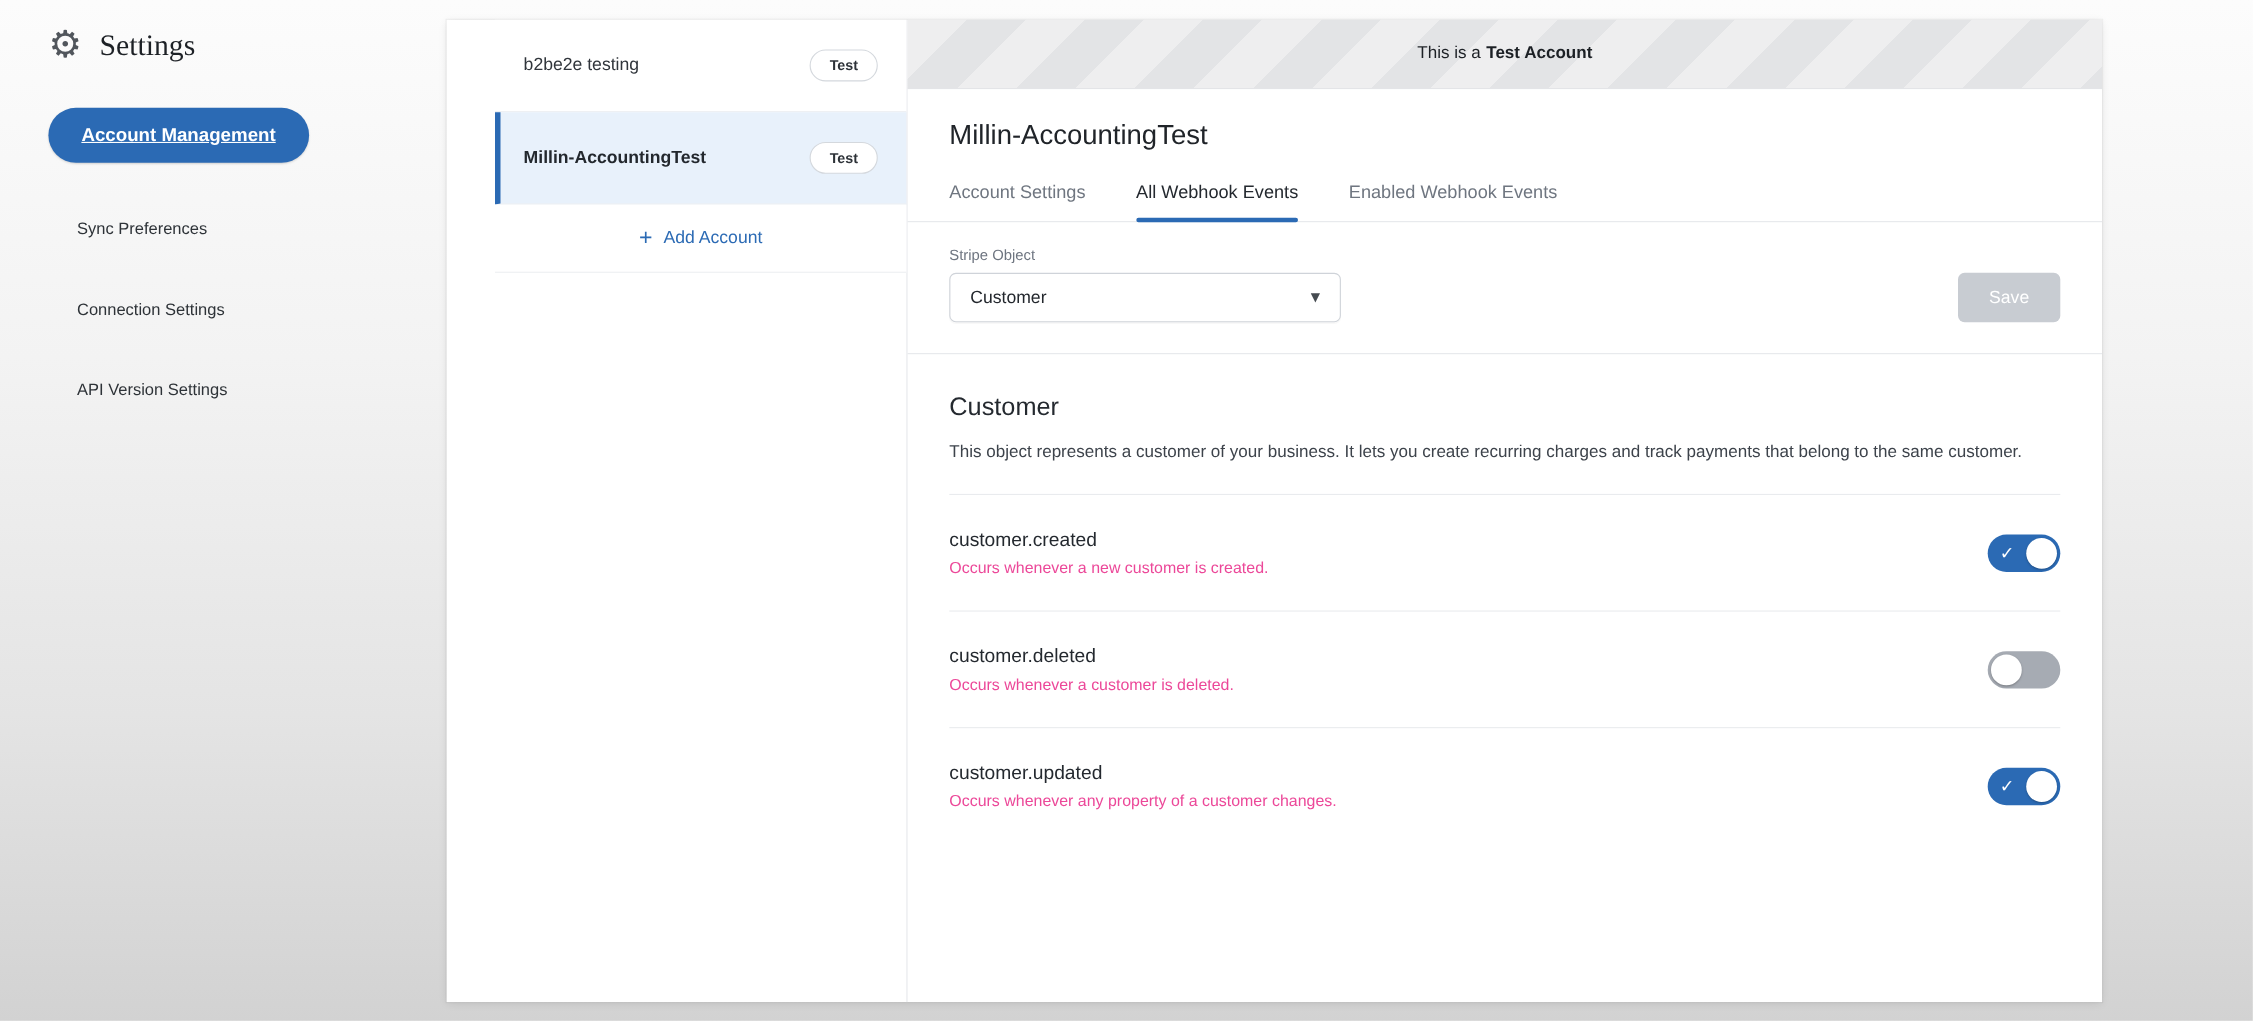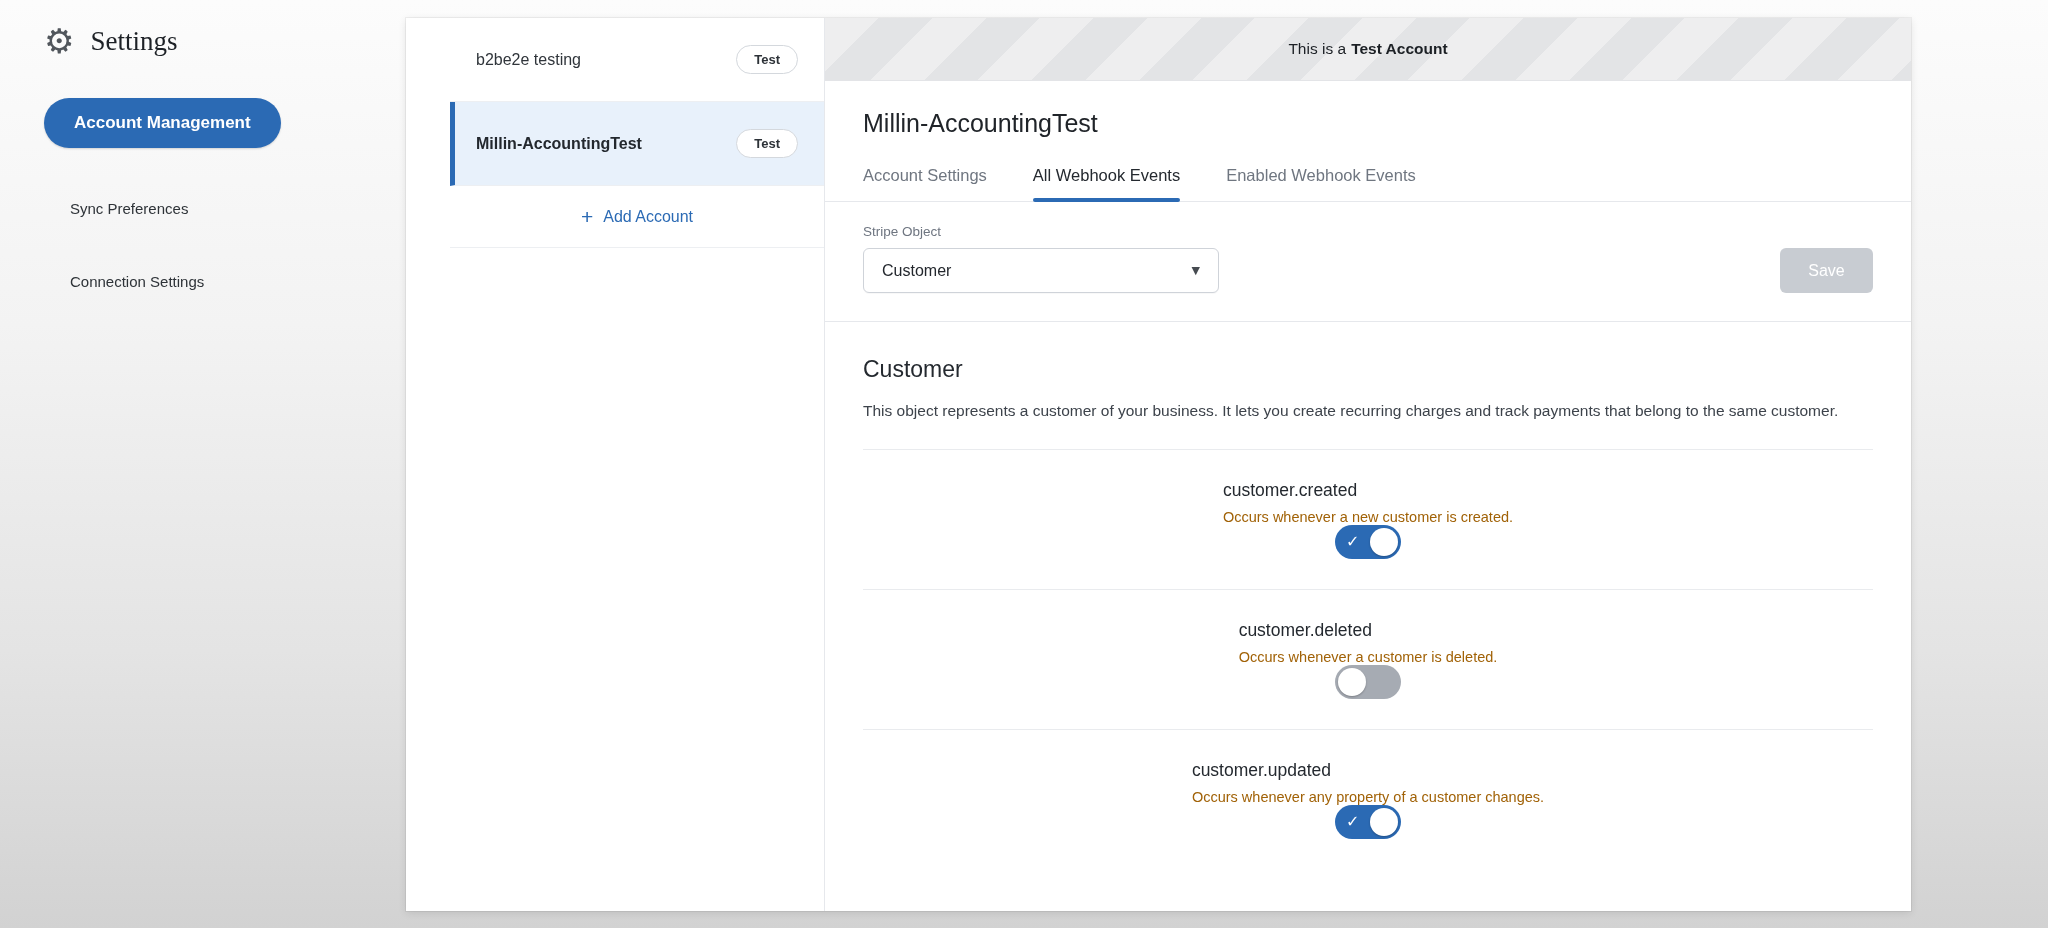--- a/index.html
+++ b/index.html
@@ -22,20 +22,21 @@
   .sidebar{position:absolute;left:0;top:0;width:406px;padding:24px 0 0 44px;}
   .sidebar-header{display:flex;align-items:center;gap:16px;}
   .gear{font-family:"DejaVu Sans",sans-serif;font-size:34px;color:#51565c;line-height:1;}
   .sidebar-title{font-size:27px;font-weight:500;color:#1d2126;font-family:Liberation Serif, serif;}
   .side-nav{margin-top:40px;display:flex;flex-direction:column;}
   .nav-pill{
     align-self:flex-start;display:inline-flex;align-items:center;
     background:var(--accent);color:#fff;font-weight:700;font-size:17px;
     padding:15px 30px;border-radius:999px;cursor:pointer;margin-bottom:24px;
     box-shadow:0 1px 2px rgba(0,0,0,.15);
+    text-decoration:underline;
   }
   .nav-item{height:73px;display:flex;align-items:center;padding-left:26px;
     font-size:15px;color:#2e3338;cursor:pointer;}
 
   
   .card{
     position:absolute;left:406px;top:18px;width:1505px;height:893px;
     background:#fff;display:flex;
     box-shadow:0 0 0 1px rgba(0,0,0,.05),0 2px 8px rgba(0,0,0,.10);
   }
@@ -95,25 +96,25 @@
     font-size:16px;font-weight:500;font-family:inherit;cursor:default;
   }
 
   .content{padding:34px 38px 0 38px;flex:1;}
   .section-title{font-size:23px;font-weight:500;color:#24292f;}
   .section-desc{margin-top:16px;font-size:15.5px;color:#3d434b;line-height:1.55;max-width:1085px;}
   .rule{border:none;border-top:1px solid #e9ebee;margin-top:26px;}
 
   .event-row{
     display:flex;align-items:center;justify-content:space-between;
-    padding:30px 0;border-bottom:1px solid #e9ebee;flex-direction:column;
+    padding:30px 0;border-bottom:1px solid #e9ebee;
   }
   .event-row:last-child{border-bottom:none;}
   .event-name{font-size:17.5px;color:#24292f;}
-  .event-desc{font-size:14.5px;color:#a16207;margin-top:8px;text-align:center;}
+  .event-desc{font-size:14.5px;color:#ec4899;margin-top:8px;text-align:center;}
 
   .toggle{width:66px;height:34px;border-radius:17px;background:#a6abb3;position:relative;cursor:pointer;flex-shrink:0;}
   .toggle .knob{
     position:absolute;top:3px;left:3px;width:28px;height:28px;border-radius:50%;
     background:#fff;box-shadow:0 1px 2px rgba(0,0,0,.25);
   }
   .toggle .check{
     display:none;position:absolute;left:11px;top:50%;transform:translateY(-52%);
     color:#fff;font-size:16px;font-weight:700;font-family:"DejaVu Sans",sans-serif;
   }
@@ -132,20 +133,23 @@
   <div class="side-nav">
     <div class="nav-pill">
       <span>Account Management</span>
     </div>
     <div class="nav-item">
       <span>Sync Preferences</span>
     </div>
     <div class="nav-item">
       <span>Connection Settings</span>
     </div>
+    <div class="nav-item">
+      <span>API Version Settings</span>
+    </div>
   </div>
 </div>
 
 <div class="card">
 
   <div class="accounts">
     <div class="account-row">
       <span class="name">b2be2e testing</span>
       <span class="badge">Test</span>
     </div>

